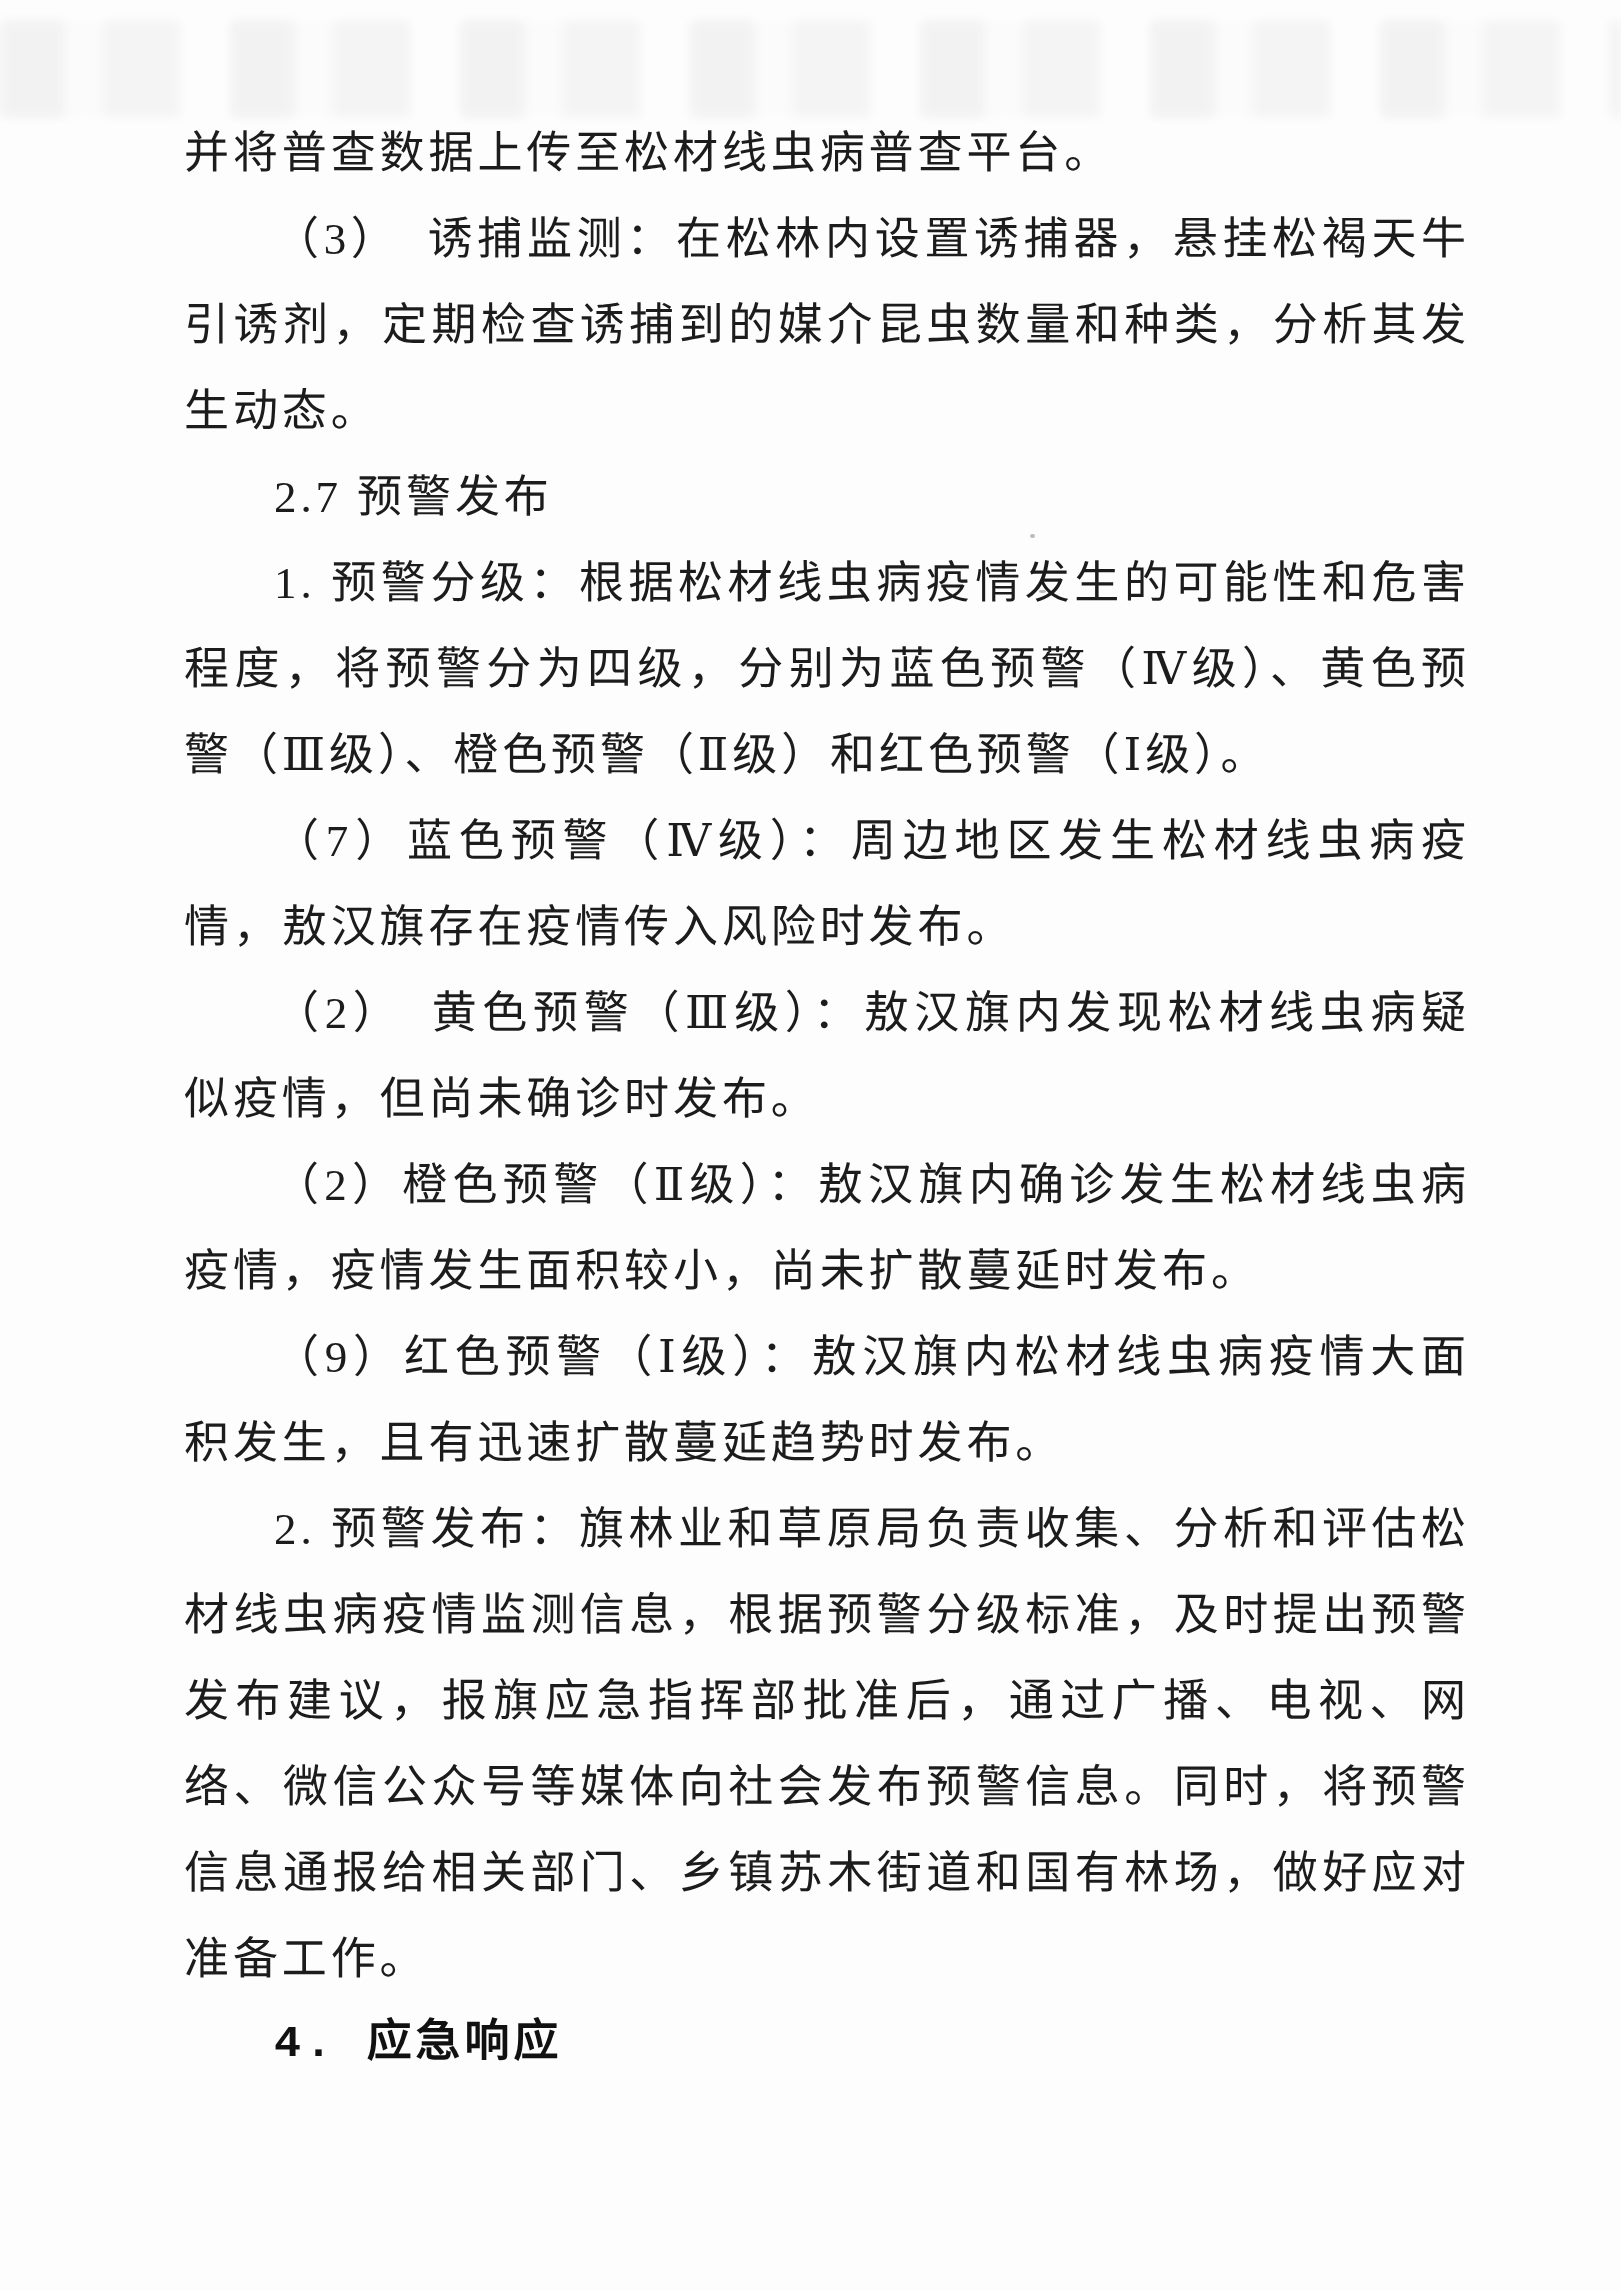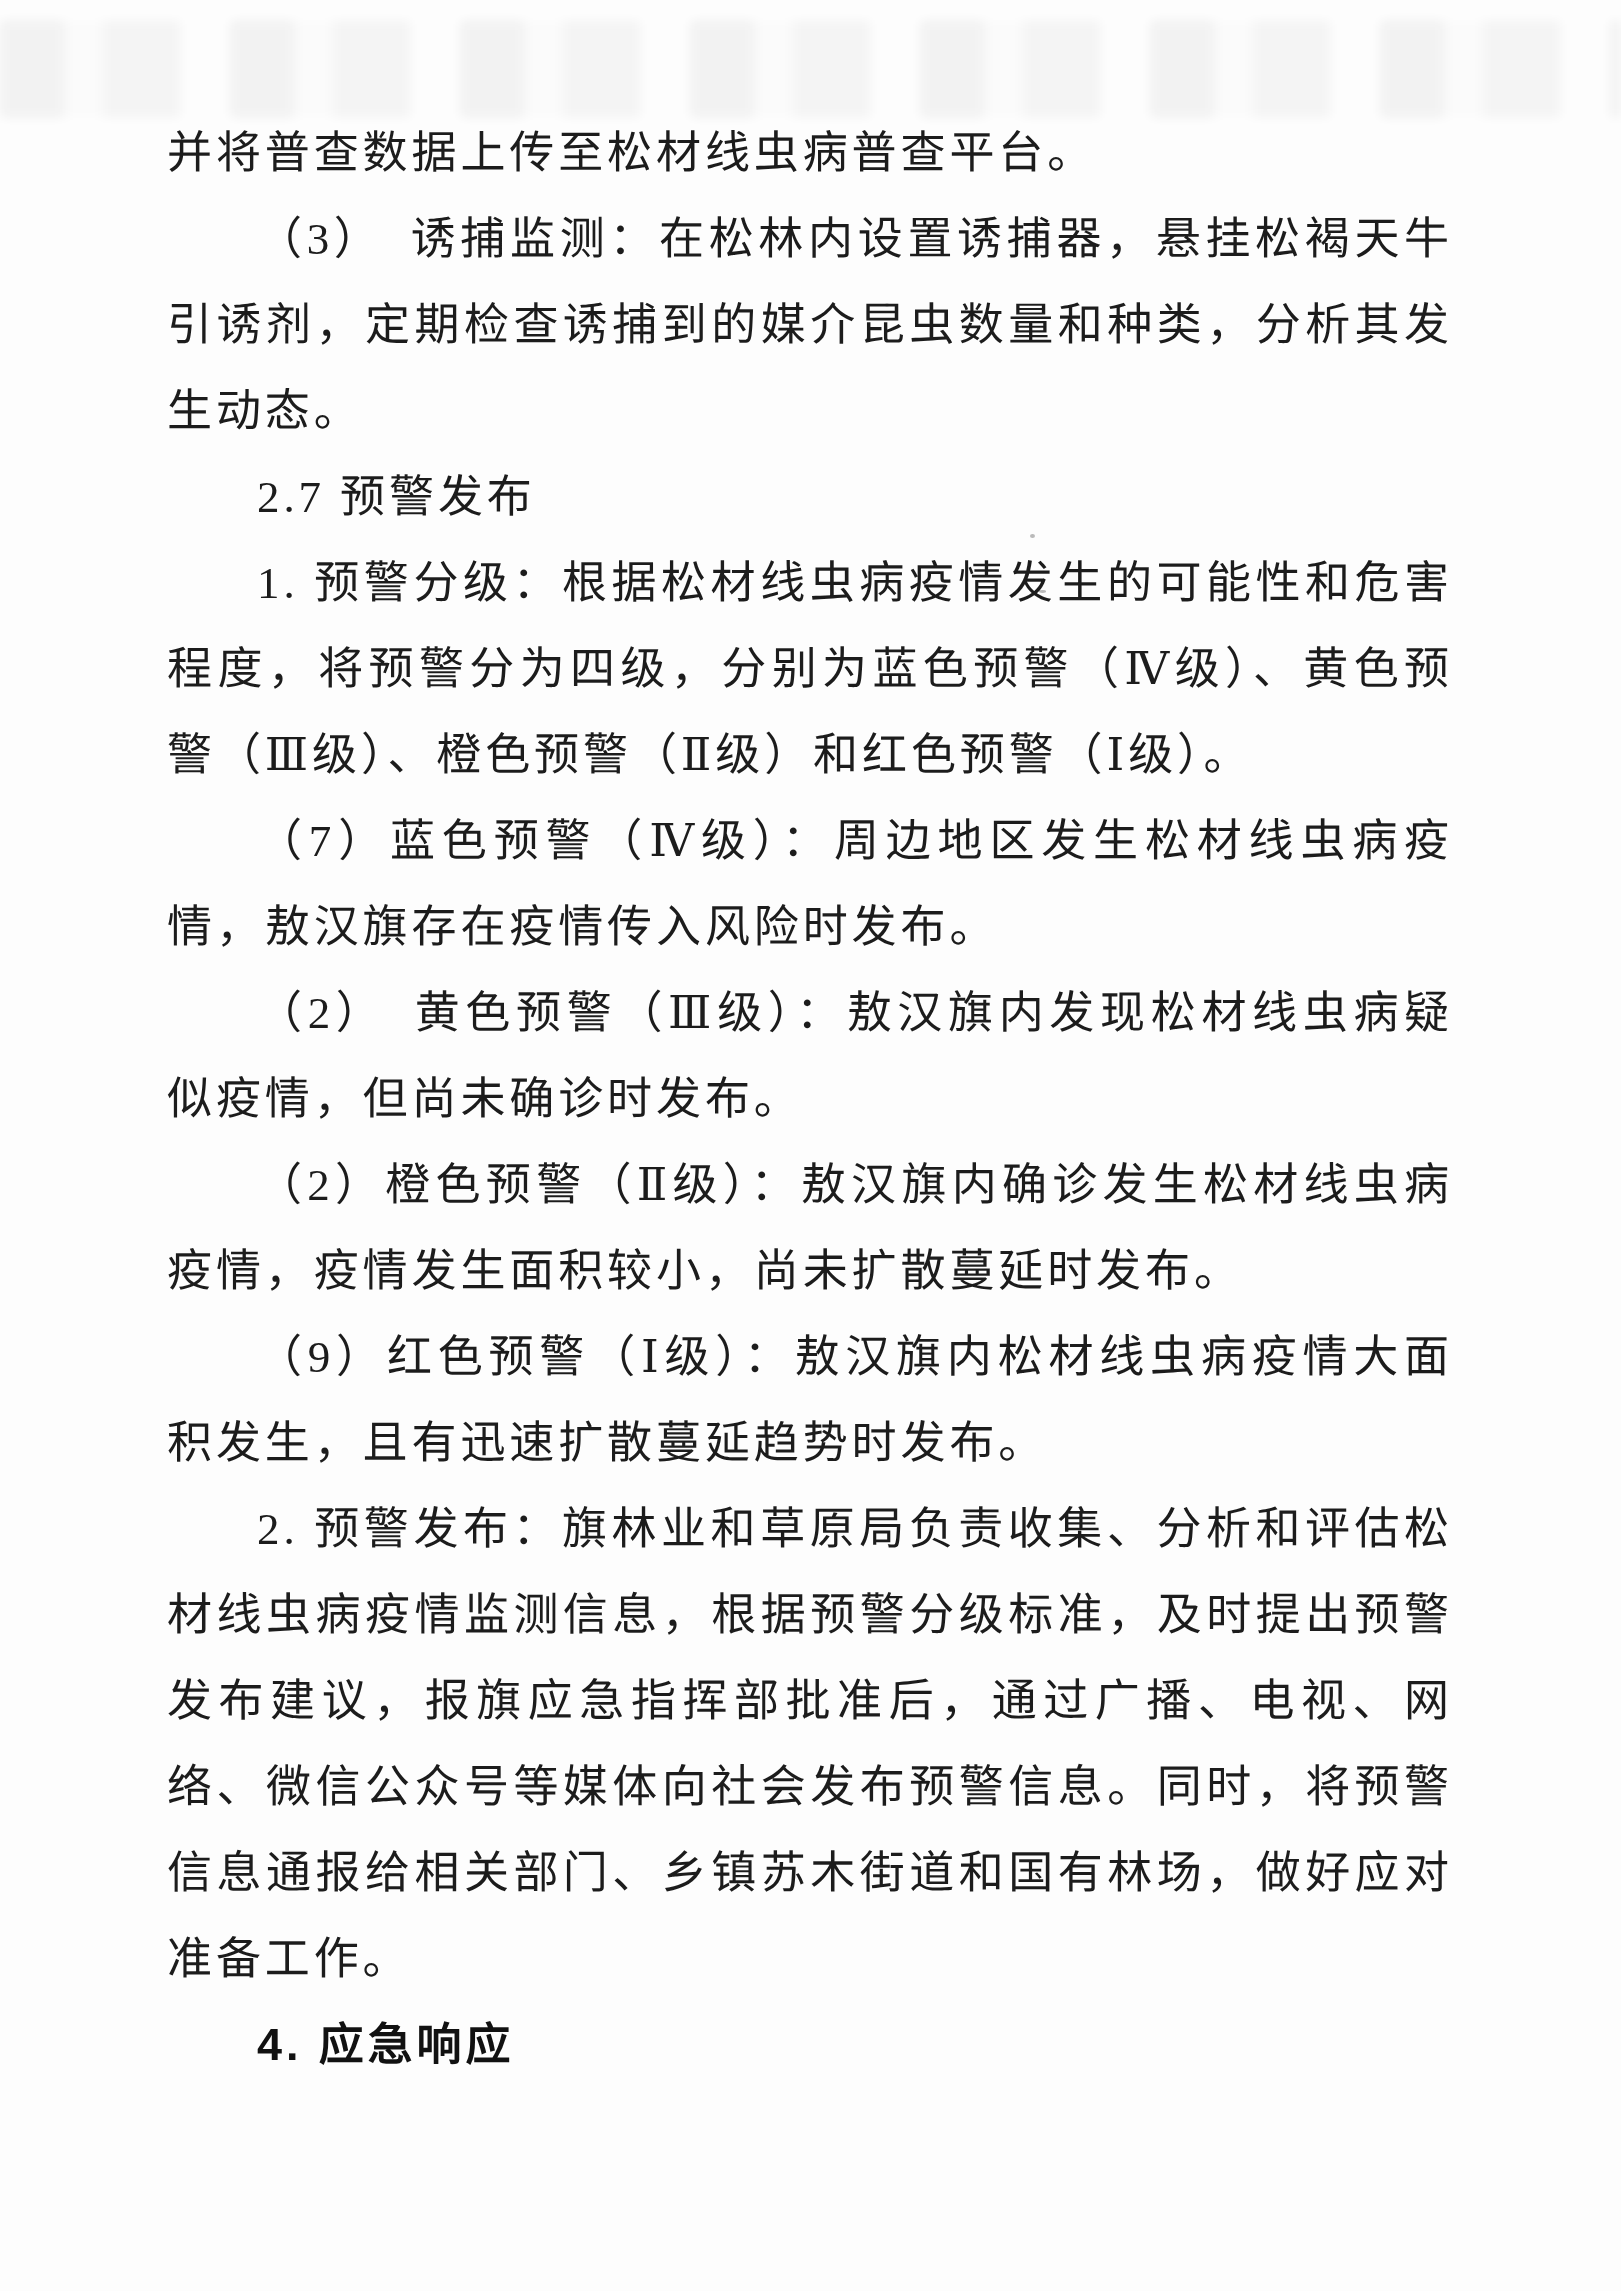--- a/index.html
+++ b/index.html
@@ -34,38 +34,38 @@
   .speck {
     position: absolute;
     background: rgba(60,60,60,0.35);
     border-radius: 50%;
   }
   .speck.s1 { left: 1030px; top: 534px; width: 4.9px; height: 3.9px; }
   .speck.s2 { left: 1039px; top: 590px; width: 6.9px; height: 2.9px; }
   .speck.s3 { left: 885px;  top: 303px; width: 3.9px; height: 3.9px; opacity: .6; }
   .page-body {
     position: absolute;
-    left: 167px;
+    left: 184px;
     top: 110px;
     width: 1286px;
   }
   p.para {
     margin: 0;
     font-size: 45px;
     line-height: 86px;
     letter-spacing: 3.9px;
     color: #1c1c1c;
     text-align: justify;
     text-indent: 2em;
   }
   p.para.continuation {
     text-indent: 0;
   }
   p.para.heading {
-    font-family: Liberation Sans, sans-serif;
+    font-family: Liberation Mono, monospace;
     font-weight: bold;
     color: #111;
     text-align: left;
   }
 </style>
 </head>
 <body>
 
 <div class="scan-band"></div>
 <div class="speck s1"></div>

